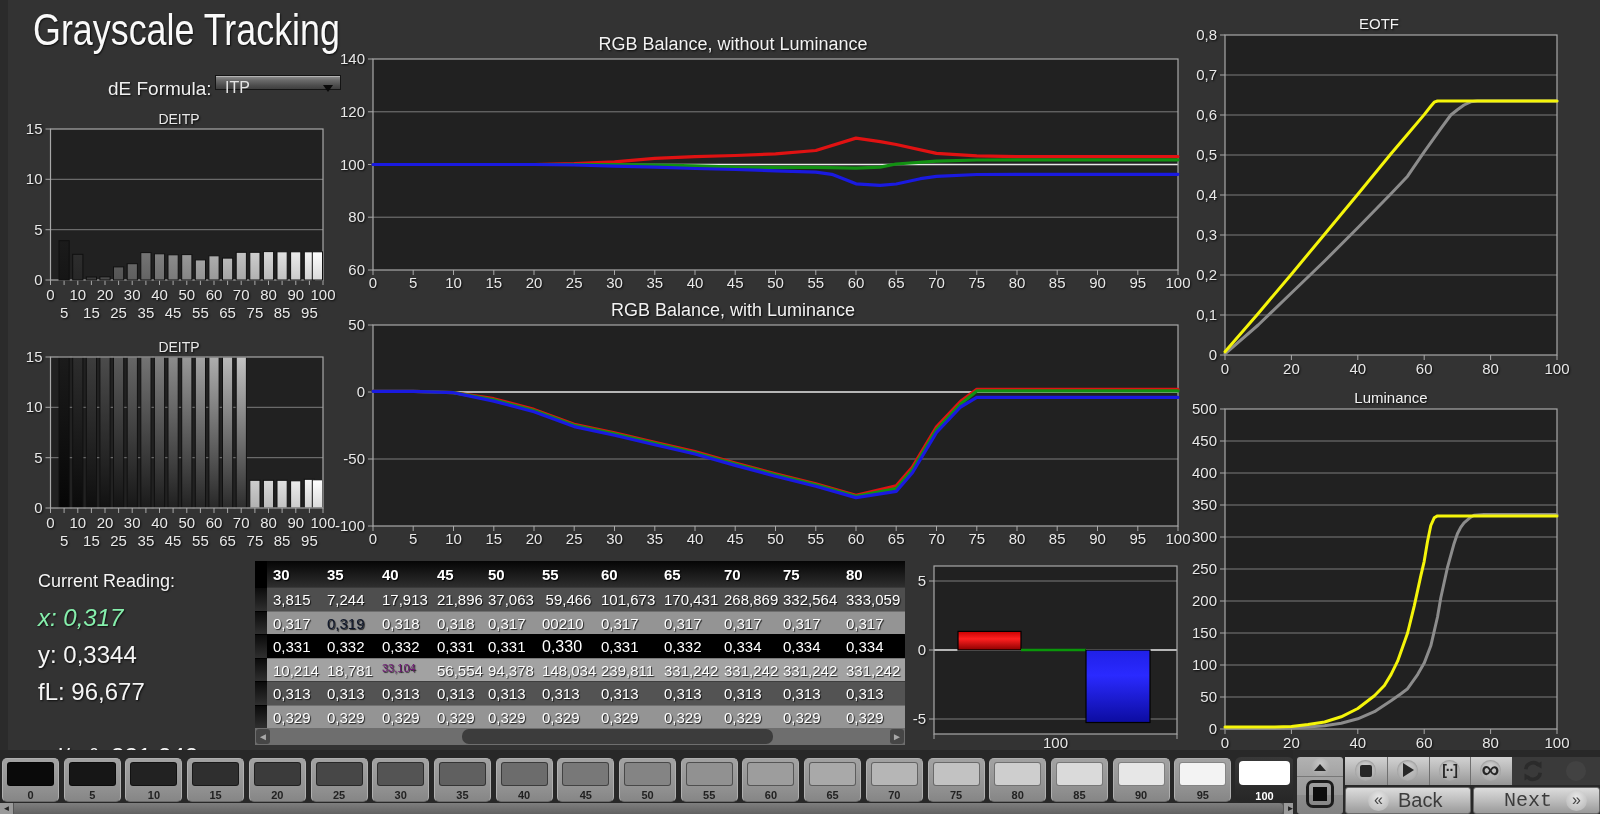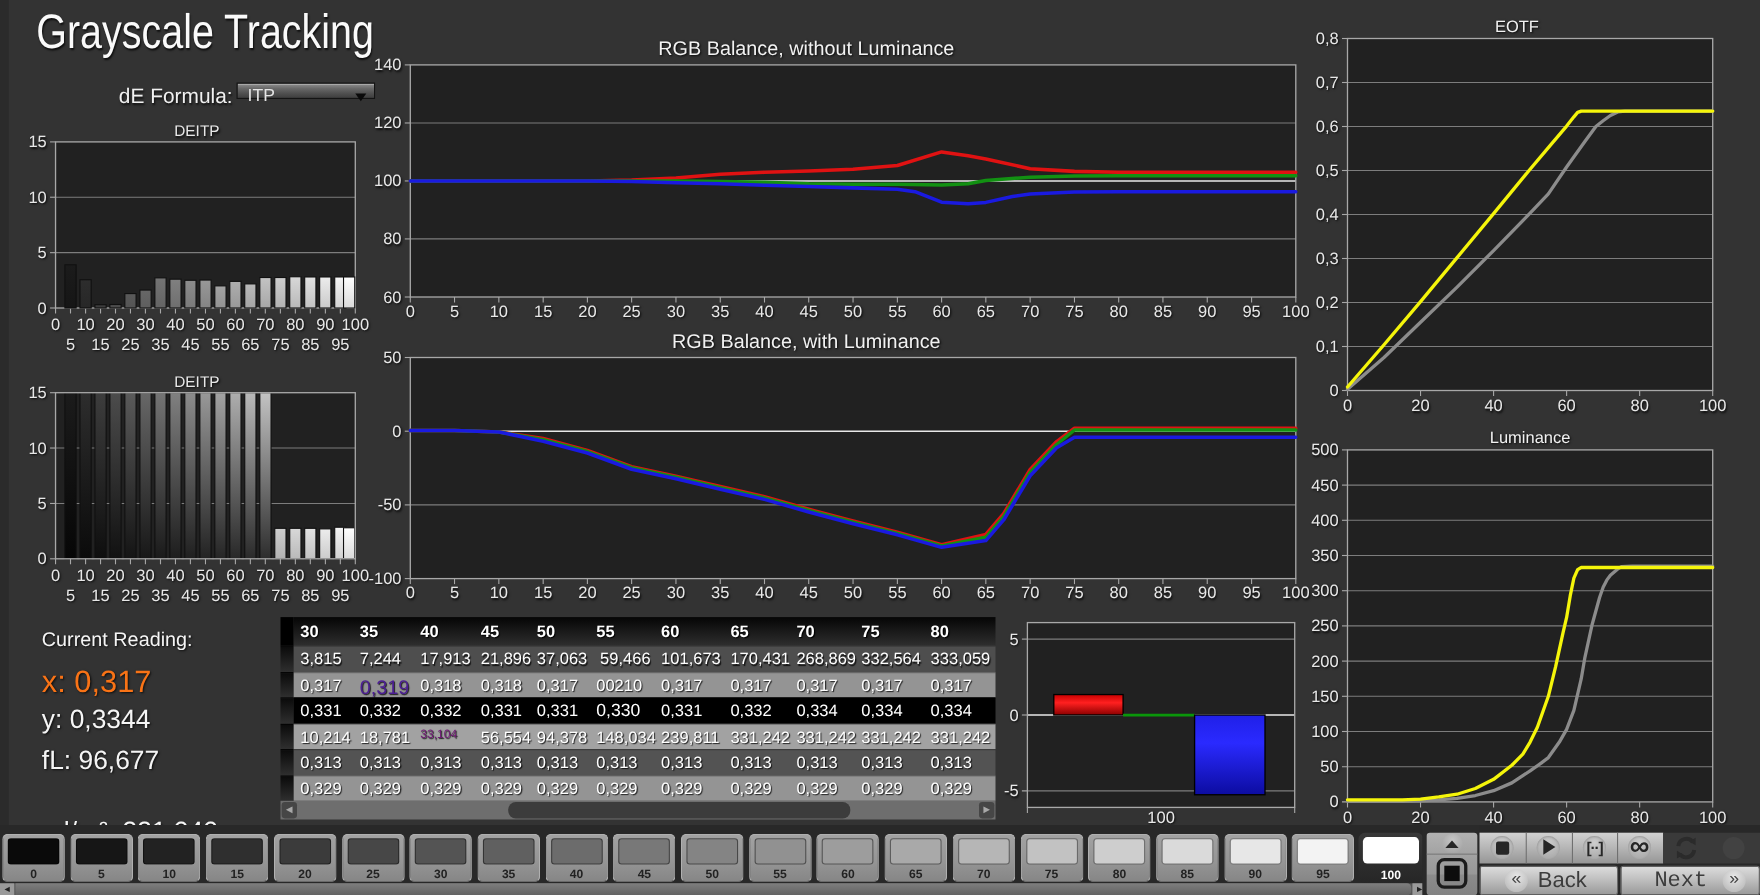--- a/index.html
+++ b/index.html
@@ -557,21 +557,21 @@
 <line x1="1021" y1="650" x2="1086" y2="650" stroke="#0a960a" stroke-width="2.5"></line>
 <rect x="1086" y="650" width="64" height="72.5" fill="url(#blug)" stroke="#000" stroke-width="1.2"></rect>
 </svg>
 <div class="abs shadow" style="left:33px;top:5px;font-size:44px;color:#fafafa;transform:scaleX(0.815);transform-origin:0 0;white-space:nowrap;">Grayscale Tracking</div>
 <div class="abs shadow" style="left:108px;top:78px;font-size:19px;color:#f0f0f0;">dE Formula:</div>
 <div class="abs" style="left:215px;top:75px;width:126px;height:15px;background:linear-gradient(180deg,#909090 0%,#686868 35%,#4f4f4f 70%,#3e3e3e 100%);border:1px solid #141414;box-shadow:inset 0 1px 0 rgba(255,255,255,0.35);">
   <span style="position:absolute;left:9px;top:3px;font-size:16px;color:#e4e4e4;">ITP</span>
   <span style="position:absolute;right:7px;top:9px;width:0;height:0;border-left:5.5px solid transparent;border-right:5.5px solid transparent;border-top:7px solid #0a0a0a;"></span>
 </div>
 <div class="abs shadow" style="left:38px;top:571px;font-size:18px;color:#f5f5f5;">Current Reading:</div>
-<div class="abs shadow" style="left:38px;top:604px;font-size:28px;color:#f97316;">x: 0,317</div>
+<div class="abs shadow" style="left:38px;top:604px;font-size:24px;color:#86efac;font-style:italic;">x: 0,317</div>
 <div class="abs shadow" style="left:38px;top:641px;font-size:24px;color:#f5f5f5;">y: 0,3344</div>
 <div class="abs shadow" style="left:38px;top:678px;font-size:24px;color:#f5f5f5;">fL: 96,677</div>
 <div class="abs shadow" style="left:38px;top:715px;font-size:24px;color:#f5f5f5;margin-top:28px;">cd/m²: 331,242</div>
 <div class="abs" style="left:255px;top:561px;width:650px;height:184px;">
 <div class="abs" style="left:0;top:0;width:12px;height:26px;background:#000;"></div>
 <div class="abs" style="left:0;top:26.0px;width:12px;height:23.5px;background:linear-gradient(180deg,#0b0b0b,#2f2f2f);border-top:1px solid #000;"></div>
 <div class="abs" style="left:0;top:49.5px;width:12px;height:23.5px;background:linear-gradient(180deg,#0b0b0b,#2f2f2f);border-top:1px solid #000;"></div>
 <div class="abs" style="left:0;top:73.0px;width:12px;height:23.5px;background:linear-gradient(180deg,#0b0b0b,#2f2f2f);border-top:1px solid #000;"></div>
 <div class="abs" style="left:0;top:96.5px;width:12px;height:23.5px;background:linear-gradient(180deg,#0b0b0b,#2f2f2f);border-top:1px solid #000;"></div>
 <div class="abs" style="left:0;top:120.0px;width:12px;height:23.5px;background:linear-gradient(180deg,#0b0b0b,#2f2f2f);border-top:1px solid #000;"></div>
@@ -597,21 +597,21 @@
 <div style="width:54px;font-size:15px;color:#fff;padding:3px 0 0 6px;text-shadow:1px 1px 1px rgba(0,0,0,0.8);white-space:nowrap;">37,063</div>
 <div style="width:59px;font-size:15px;color:#fff;padding:3px 0 0 6px;text-shadow:1px 1px 1px rgba(0,0,0,0.8);white-space:nowrap;text-align:center;">59,466</div>
 <div style="width:63px;font-size:15px;color:#fff;padding:3px 0 0 6px;text-shadow:1px 1px 1px rgba(0,0,0,0.8);white-space:nowrap;">101,673</div>
 <div style="width:60px;font-size:15px;color:#fff;padding:3px 0 0 6px;text-shadow:1px 1px 1px rgba(0,0,0,0.8);white-space:nowrap;">170,431</div>
 <div style="width:59px;font-size:15px;color:#fff;padding:3px 0 0 6px;text-shadow:1px 1px 1px rgba(0,0,0,0.8);white-space:nowrap;">268,869</div>
 <div style="width:63px;font-size:15px;color:#fff;padding:3px 0 0 6px;text-shadow:1px 1px 1px rgba(0,0,0,0.8);white-space:nowrap;">332,564</div>
 <div style="width:65px;font-size:15px;color:#fff;padding:3px 0 0 6px;text-shadow:1px 1px 1px rgba(0,0,0,0.8);white-space:nowrap;">333,059</div>
 </div>
 <div class="abs" style="left:12px;top:49.5px;width:638px;height:23.5px;background:#949494;display:flex;border-top:1px solid rgba(0,0,0,0.25);">
 <div style="width:54px;font-size:15px;color:#fff;padding:3px 0 0 6px;text-shadow:1px 1px 1px rgba(0,0,0,0.8);white-space:nowrap;">0,317</div>
-<div style="width:55px;font-size:18px;color:#4c1d95;padding:3px 0 0 6px;text-shadow:1px 1px 1px rgba(0,0,0,0.8);white-space:nowrap;">0,319</div>
+<div style="width:55px;font-size:15px;color:#0f172a;padding:3px 0 0 6px;text-shadow:1px 1px 1px rgba(0,0,0,0.8);white-space:nowrap;">0,319</div>
 <div style="width:55px;font-size:15px;color:#fff;padding:3px 0 0 6px;text-shadow:1px 1px 1px rgba(0,0,0,0.8);white-space:nowrap;">0,318</div>
 <div style="width:51px;font-size:15px;color:#fff;padding:3px 0 0 6px;text-shadow:1px 1px 1px rgba(0,0,0,0.8);white-space:nowrap;">0,318</div>
 <div style="width:54px;font-size:15px;color:#fff;padding:3px 0 0 6px;text-shadow:1px 1px 1px rgba(0,0,0,0.8);white-space:nowrap;">0,317</div>
 <div style="width:59px;font-size:15px;color:#fff;padding:3px 0 0 6px;text-shadow:1px 1px 1px rgba(0,0,0,0.8);white-space:nowrap;">00210</div>
 <div style="width:63px;font-size:15px;color:#fff;padding:3px 0 0 6px;text-shadow:1px 1px 1px rgba(0,0,0,0.8);white-space:nowrap;">0,317</div>
 <div style="width:60px;font-size:15px;color:#fff;padding:3px 0 0 6px;text-shadow:1px 1px 1px rgba(0,0,0,0.8);white-space:nowrap;">0,317</div>
 <div style="width:59px;font-size:15px;color:#fff;padding:3px 0 0 6px;text-shadow:1px 1px 1px rgba(0,0,0,0.8);white-space:nowrap;">0,317</div>
 <div style="width:63px;font-size:15px;color:#fff;padding:3px 0 0 6px;text-shadow:1px 1px 1px rgba(0,0,0,0.8);white-space:nowrap;">0,317</div>
 <div style="width:65px;font-size:15px;color:#fff;padding:3px 0 0 6px;text-shadow:1px 1px 1px rgba(0,0,0,0.8);white-space:nowrap;">0,317</div>
 </div>

